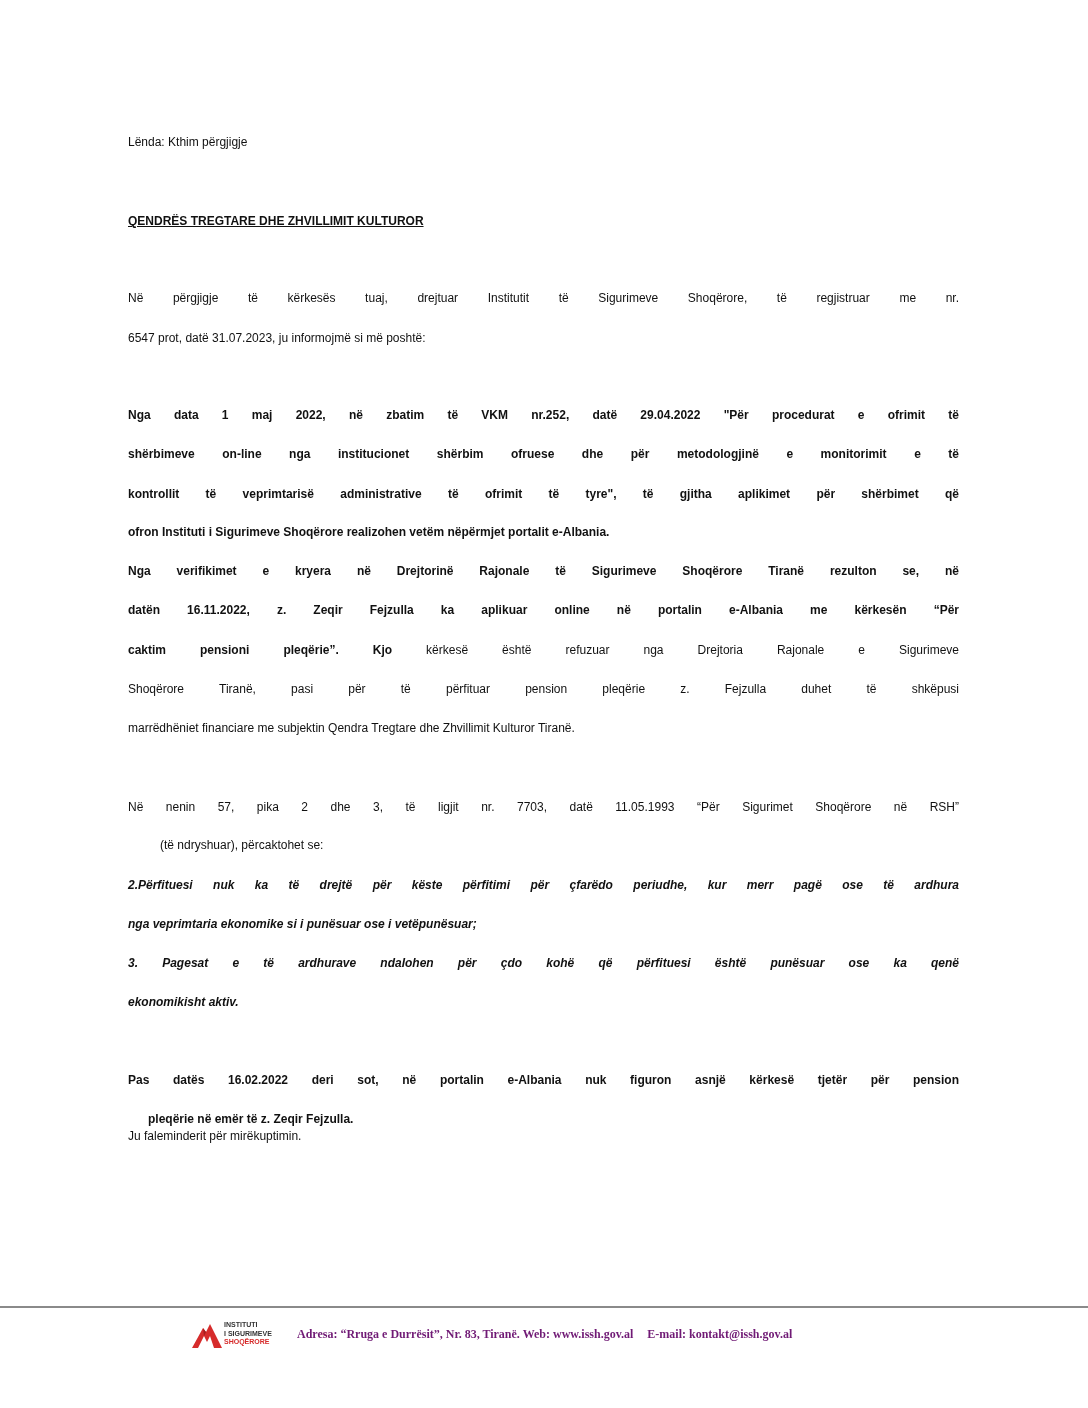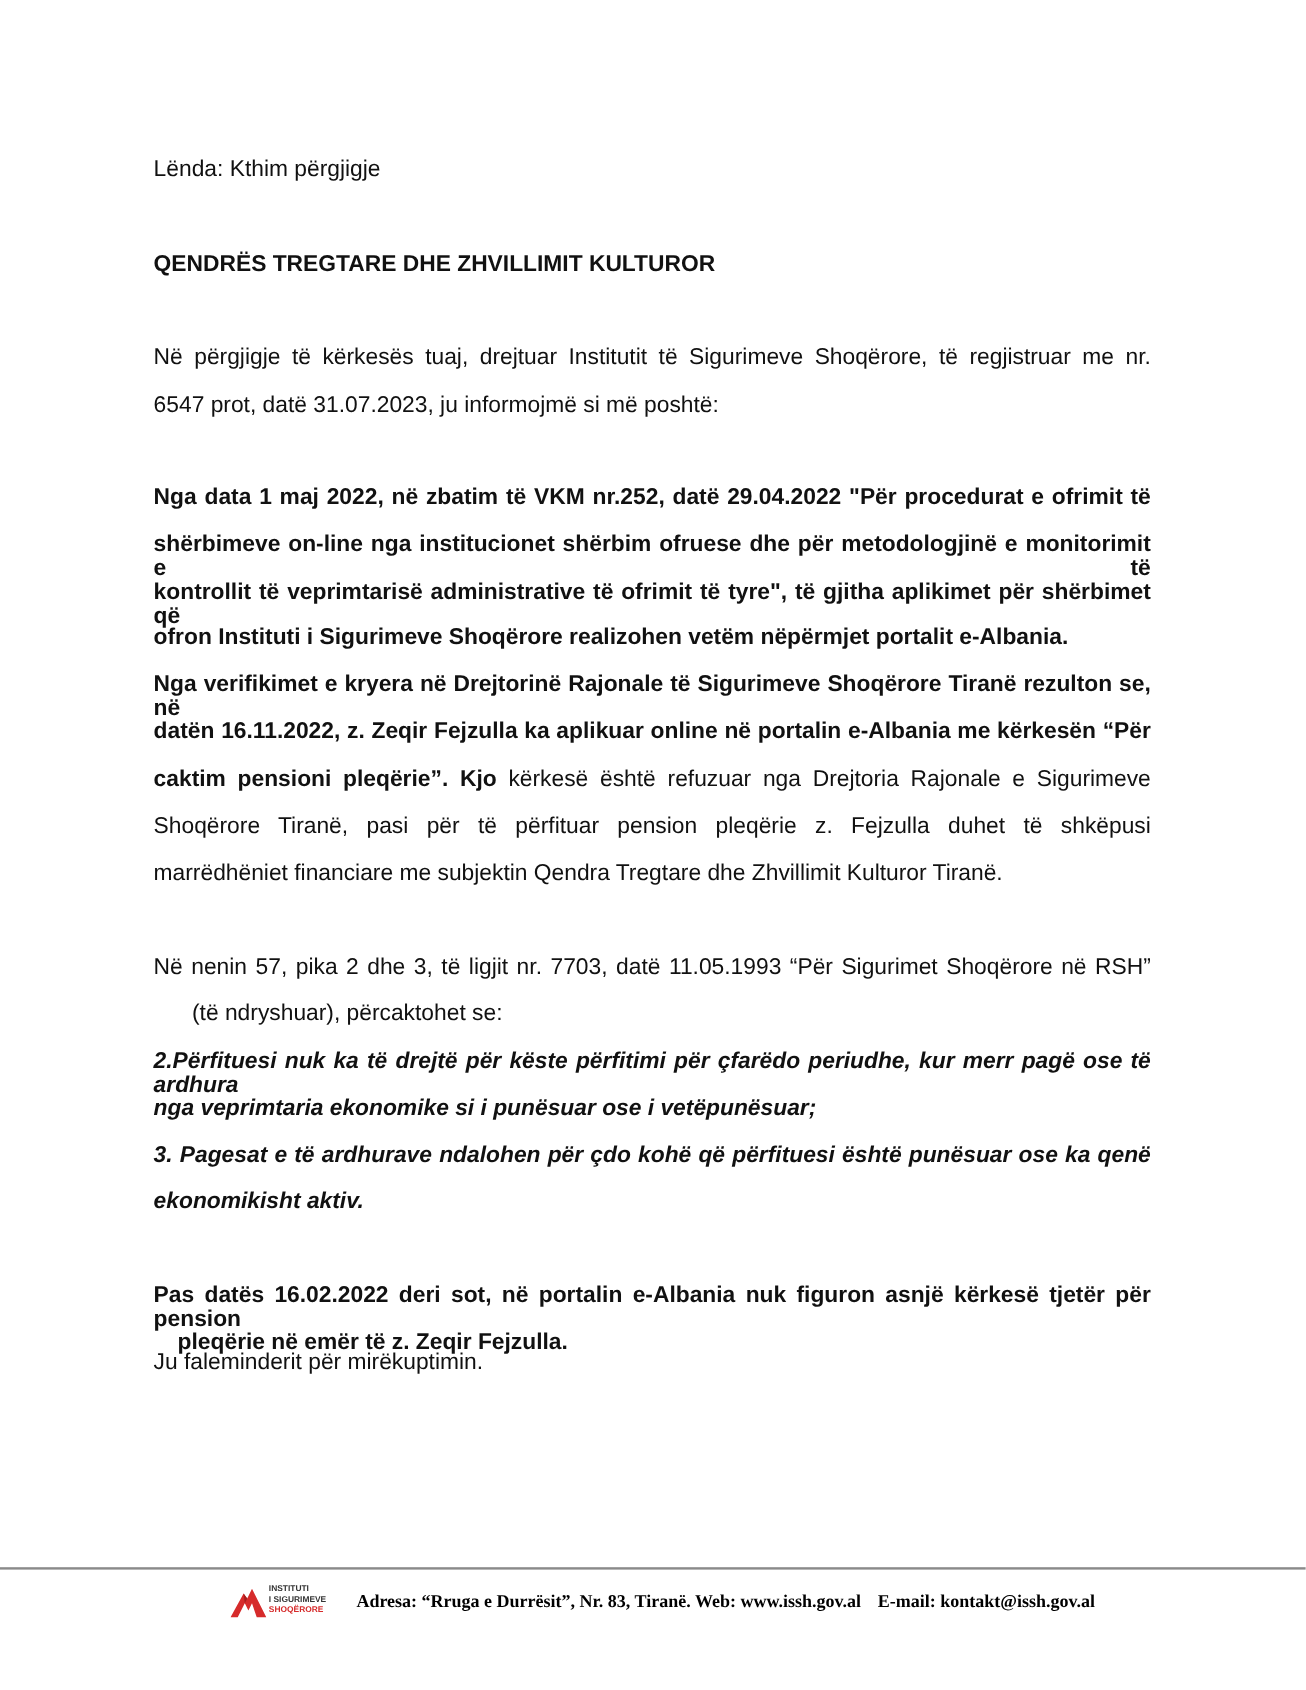--- a/index.html
+++ b/index.html
@@ -1,27 +1,27 @@
 <!DOCTYPE html>
 <html><head>
 <meta charset="utf-8">
 <style>
   html, body { margin:0; padding:0; background:#ffffff; }
   body { width:1088px; height:1408px; position:relative; overflow:hidden;
          font-family:"Liberation Sans", sans-serif; color:#111; }
-  .t { position:absolute; left:128px; font-size:19px; line-height:20px; white-space:nowrap; }
+  .t { position:absolute; left:128px; font-size:12px; line-height:20px; white-space:nowrap; }
   .just { width:831px; text-align:justify; text-align-last:justify; white-space:normal; }
   .b { font-weight:bold; }
   .bi { font-weight:bold; font-style:italic; }
-  .u { }
+  .u { text-decoration:underline; }
   .footer-line { position:absolute; left:0; top:1306px; width:1088px; height:2px; background:#8a8a8a; }
   .logo { position:absolute; left:192px; top:1321px; width:90px; height:28px; }
   .logo-text { position:absolute; left:32px; top:0; font-size:7px; line-height:8.5px; font-weight:bold; color:#333; }
   .logo-text .red { color:#d62b2b; }
-  .footer-text { position:absolute; left:297px; top:1327px; font-family:"Liberation Serif", serif; font-weight:bold; font-size:15px; white-space:nowrap; color:#000000; }
+  .footer-text { position:absolute; left:297px; top:1327px; font-family:"Liberation Serif", serif; font-weight:bold; font-size:12px; white-space:nowrap; color:#701a75; }
   .footer-text .gap { display:inline-block; width:14px; }
 </style>
 </head>
 <body>
 
 <div class="t" style="top:132px;">Lënda: Kthim përgjigje</div>
 
 <div class="t b u" style="top:211px;">QENDRËS TREGTARE DHE ZHVILLIMIT KULTUROR</div>
 
 <div>

